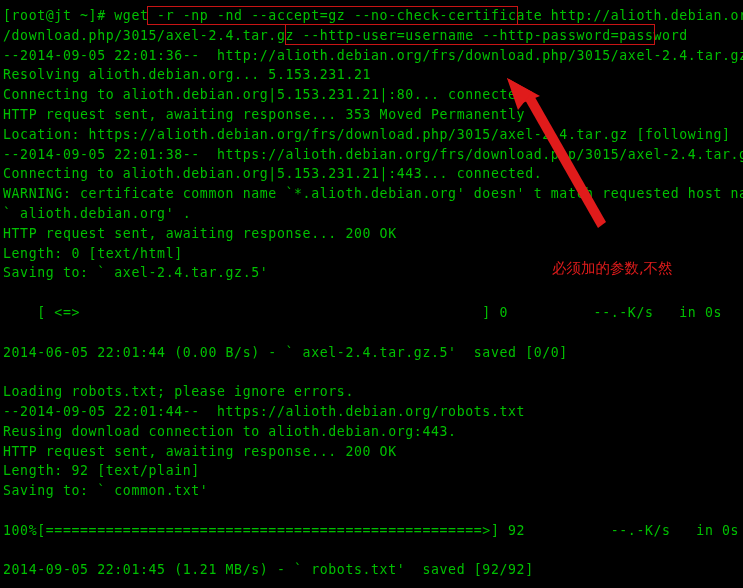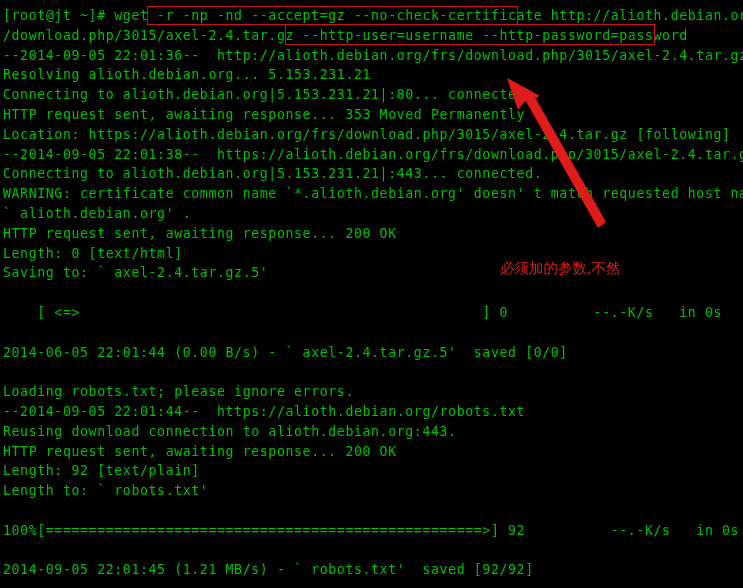--- a/index.html
+++ b/index.html
@@ -69,21 +69,21 @@
     left: 480px;
     top: 70px;
     width: 160px;
     height: 165px;
     pointer-events: none;
   }
 
   
   #anno-note {
     position: absolute;
-    left: 500px;
+    left: 552px;
     top: 216px;
     color: #e01b1b;
     font-size: 14.5px;
     line-height: 21px;
     font-family: "DejaVu Sans", "Liberation Sans", sans-serif;
     white-space: pre;
     pointer-events: none;
   }
   #anno-note .note-line { display: block; }
 </style>
@@ -110,21 +110,21 @@
       <div class="line blank"></div>
       <div class="line">    [ &lt;=&gt;                                               ] 0          --.-K/s   in 0s</div>
       <div class="line blank"></div>
       <div class="line">2014-06-05 22:01:44 (0.00 B/s) - ` axel-2.4.tar.gz.5'  saved [0/0]</div>
       <div class="line blank"></div>
       <div class="line">Loading robots.txt; please ignore errors.</div>
       <div class="line">--2014-09-05 22:01:44--  https://alioth.debian.org/robots.txt</div>
       <div class="line">Reusing download connection to alioth.debian.org:443.</div>
       <div class="line">HTTP request sent, awaiting response... 200 OK</div>
       <div class="line">Length: 92 [text/plain]</div>
-      <div class="line">Length to: ` robots.txt'</div>
+      <div class="line">Saving to: ` common.txt'</div>
       <div class="line blank"></div>
       <div class="line">100%[===================================================&gt;] 92          --.-K/s   in 0s</div>
       <div class="line blank"></div>
       <div class="line">2014-09-05 22:01:45 (1.21 MB/s) - ` robots.txt'  saved [92/92]</div>
       <div class="line blank"></div>
     </div>
 
   <div class="anno-box" id="anno-box-flags"></div>
 
   <div class="anno-box" id="anno-box-auth"></div>

